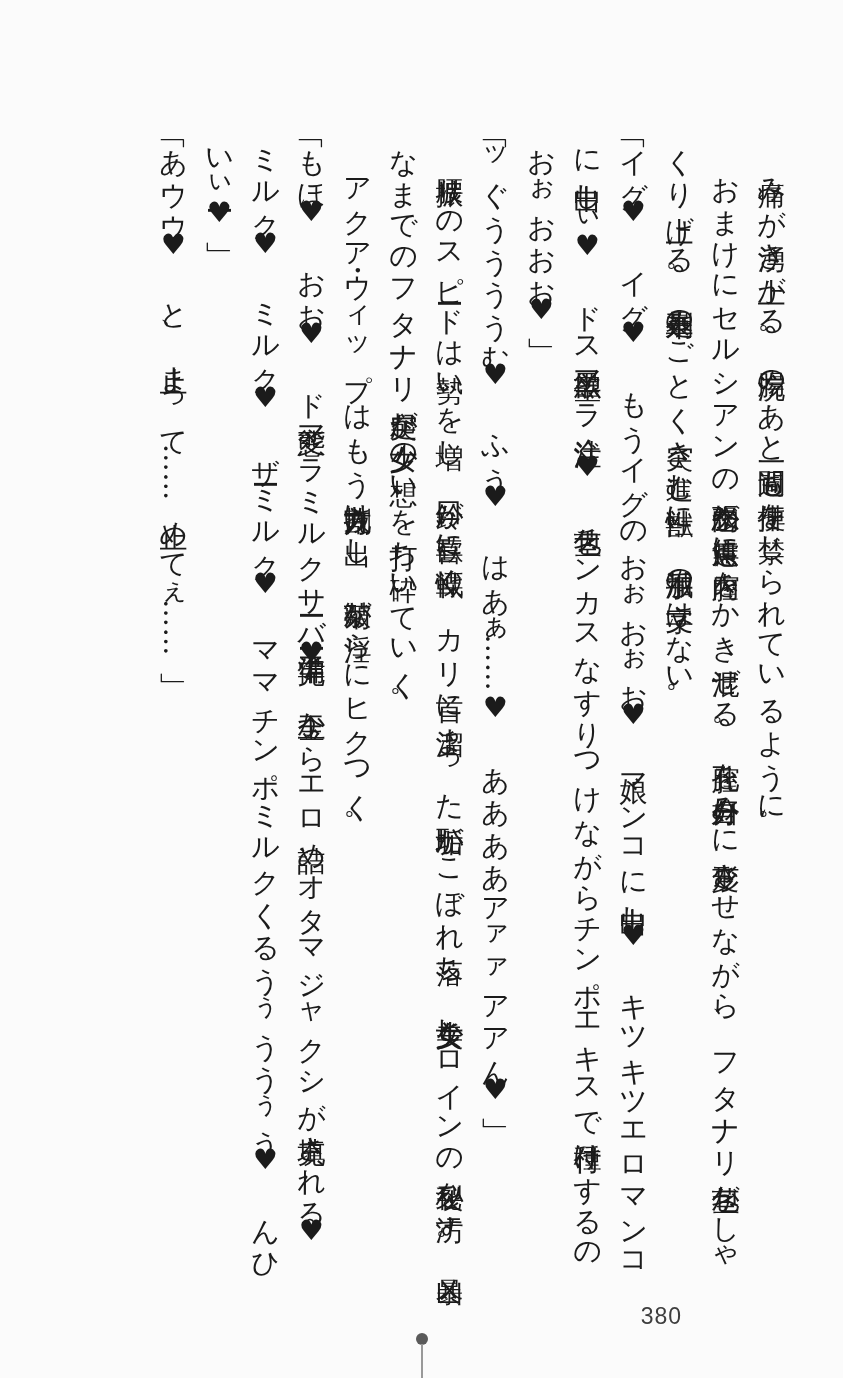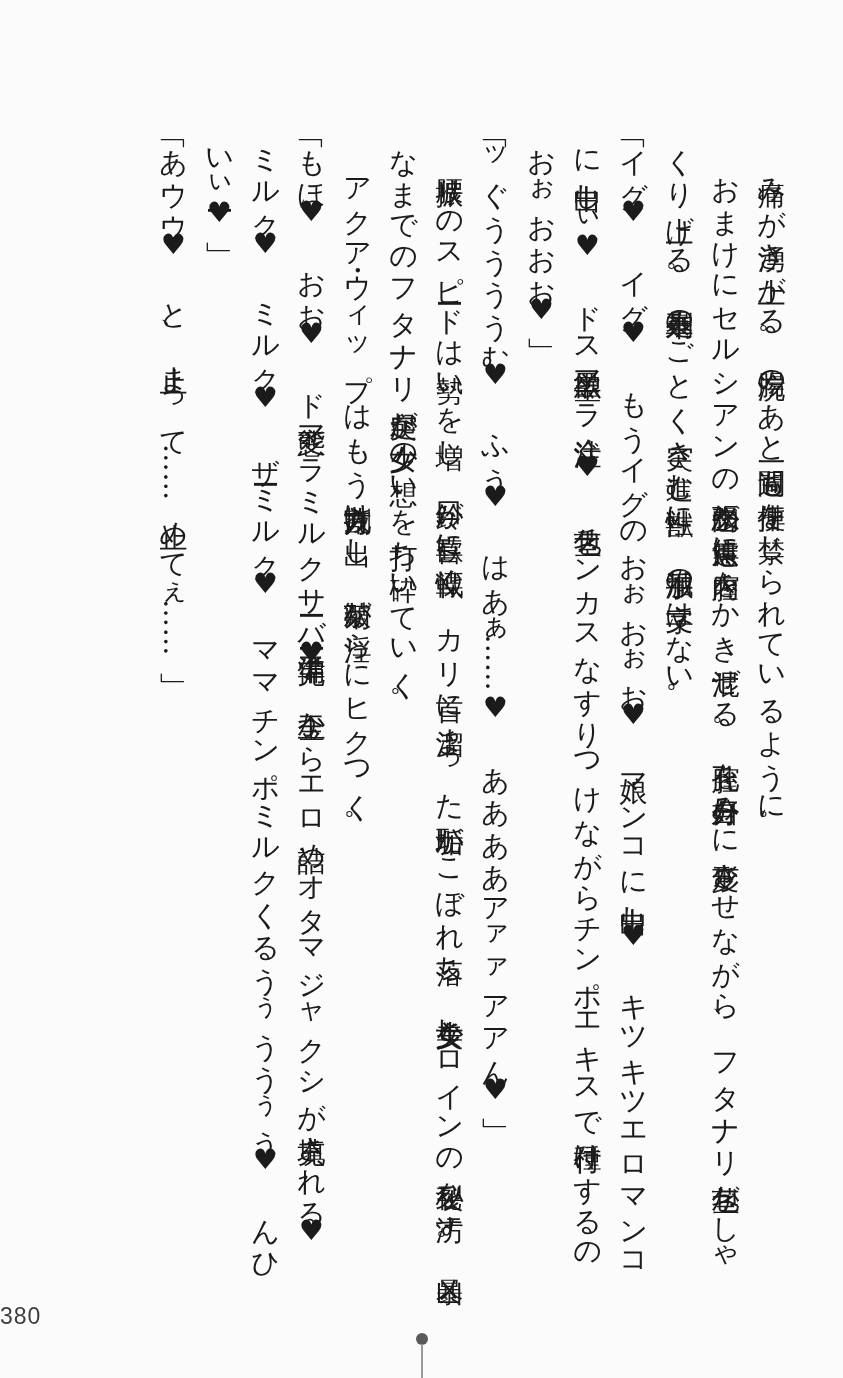--- a/index.html
+++ b/index.html
@@ -47,21 +47,21 @@
     block-size: 1em;
     line-height: 1em;
     text-align: center;
   }
   
   .page-number {
     position: absolute;
     top: 1303px;
     left: 0;
     width: 682px;
-    text-align: left;
+    text-align: right;
     font-family: "Liberation Sans", "DejaVu Sans", sans-serif;
     font-size: 23px;
     letter-spacing: 1px;
     color: #3d3d3d;
   }
   .folio-dot {
     position: absolute;
     top: 1333px;
     left: 416px;
     width: 12px;

